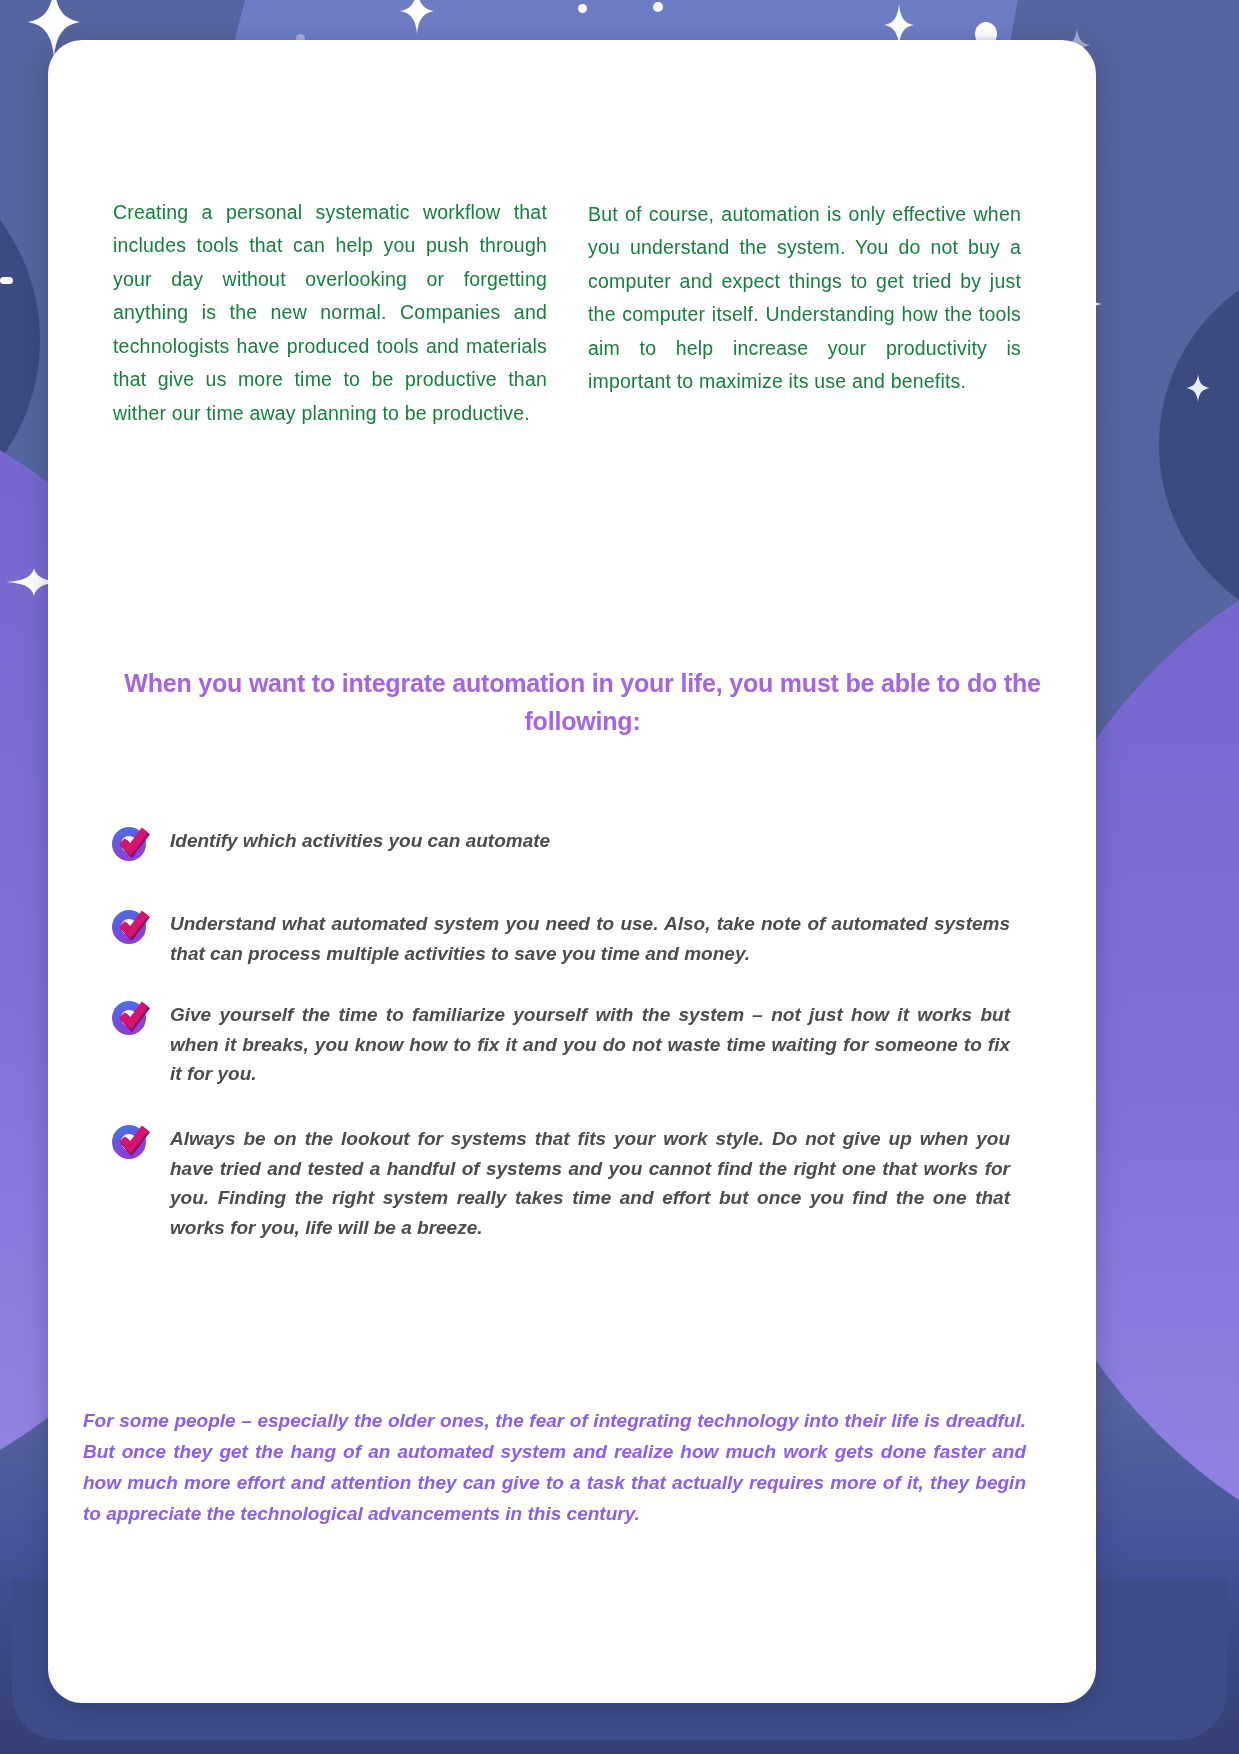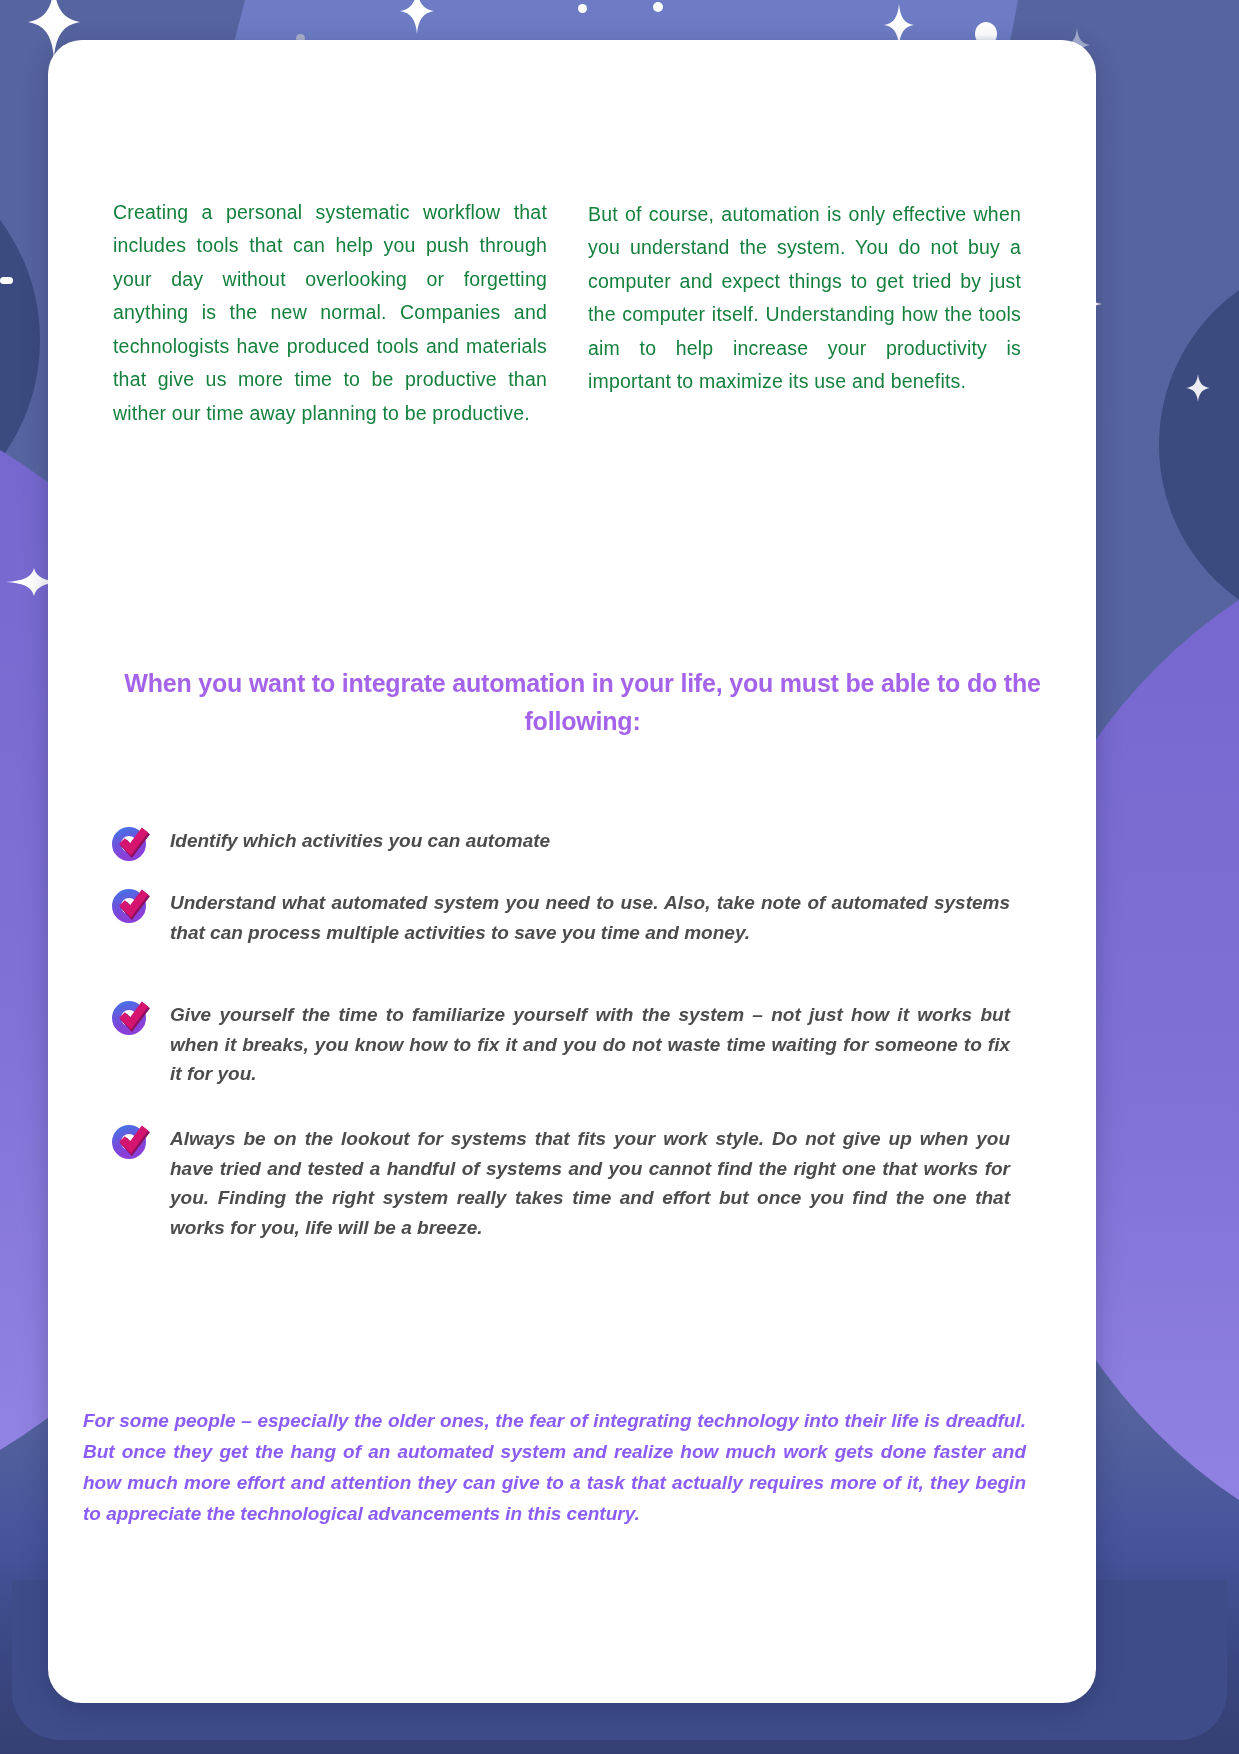--- a/index.html
+++ b/index.html
@@ -63,21 +63,21 @@
   .check-item .icon-wrap { flex: 0 0 40px; width: 40px; height: 40px; margin-right: 20px; }
   .check-item .item-text {
     margin-top: 4px;
     font-size: 19px; line-height: 29.5px;
     font-style: italic; font-weight: 700;
     color: #4c4c4c;
     text-align: justify; text-justify: inter-word;
     width: 840px;
   }
   .item-1 { top: 782px; }
-  .item-2 { top: 844px; }
+  .item-2 { top: 865px; }
   .item-3 { top: 956px; }
   .item-4 { top: 1080px; }
   .closing {
     position: absolute; left: 35px; top: 1346px; width: 943px;
     font-size: 19px; line-height: 31px;
     font-style: italic; font-weight: 700;
     color: #8b5cf6;
     text-align: justify; text-justify: inter-word;
   }
   .hidden-defs { position: absolute; width: 0; height: 0; }

